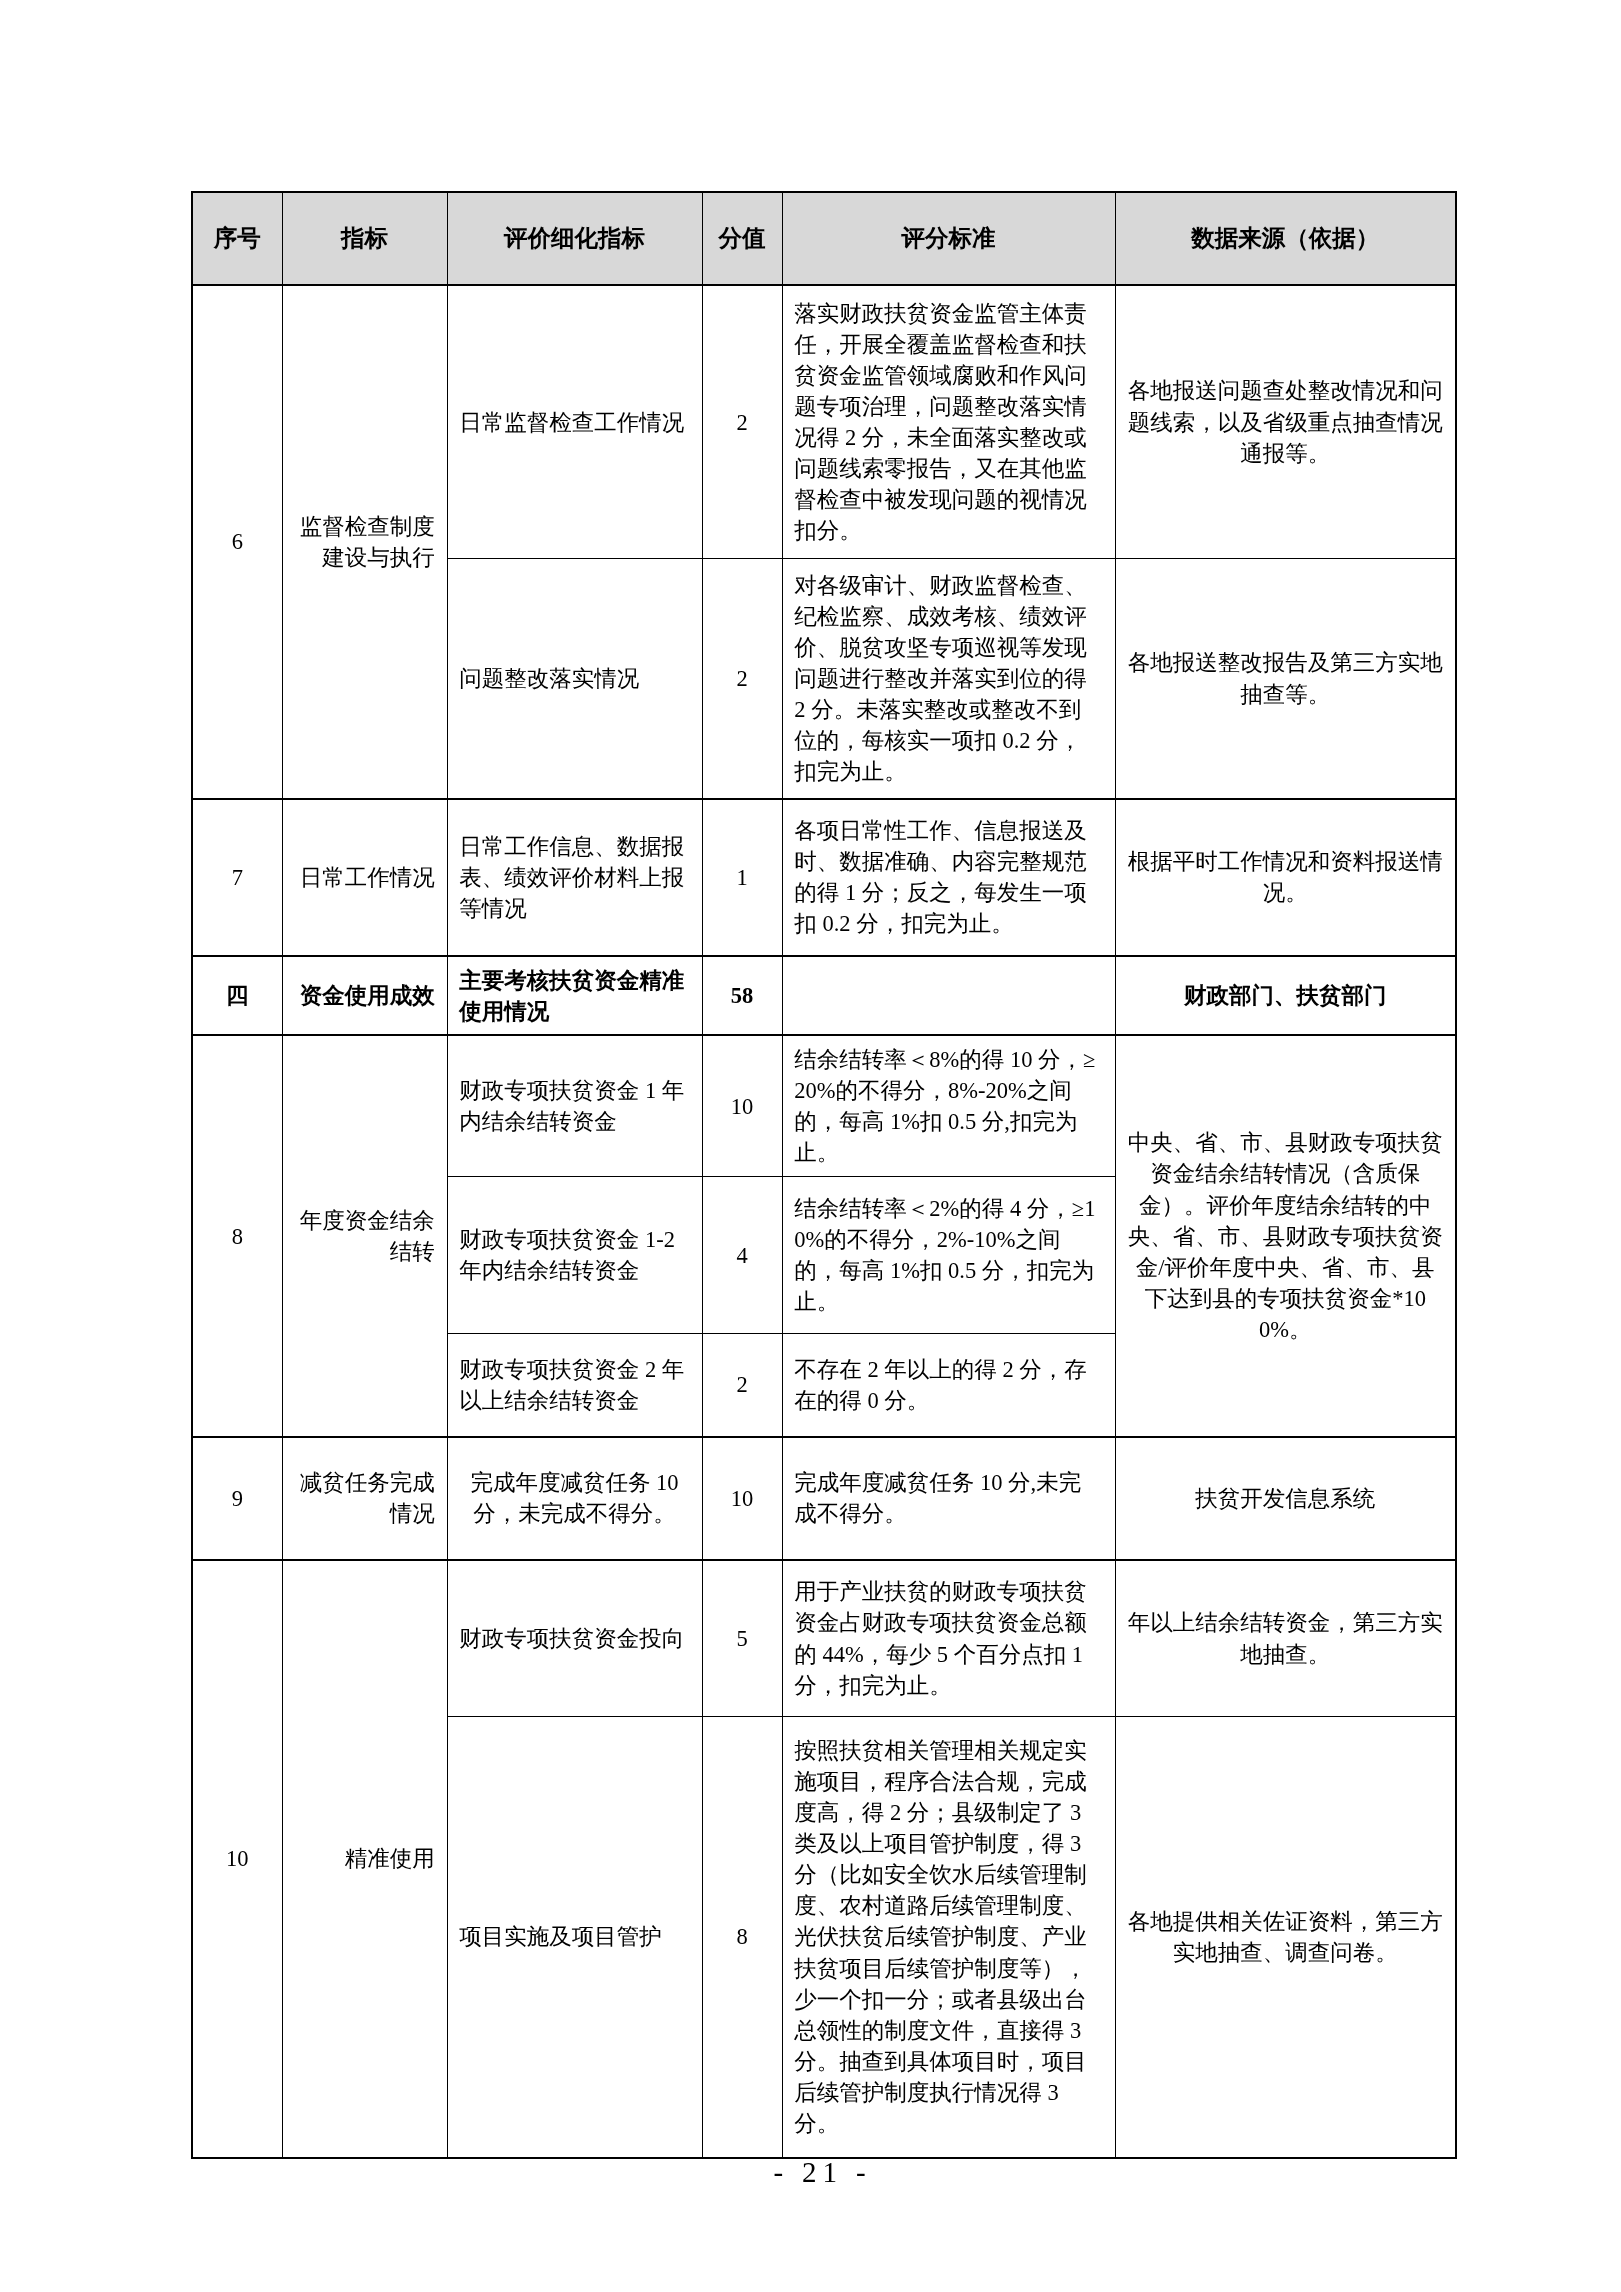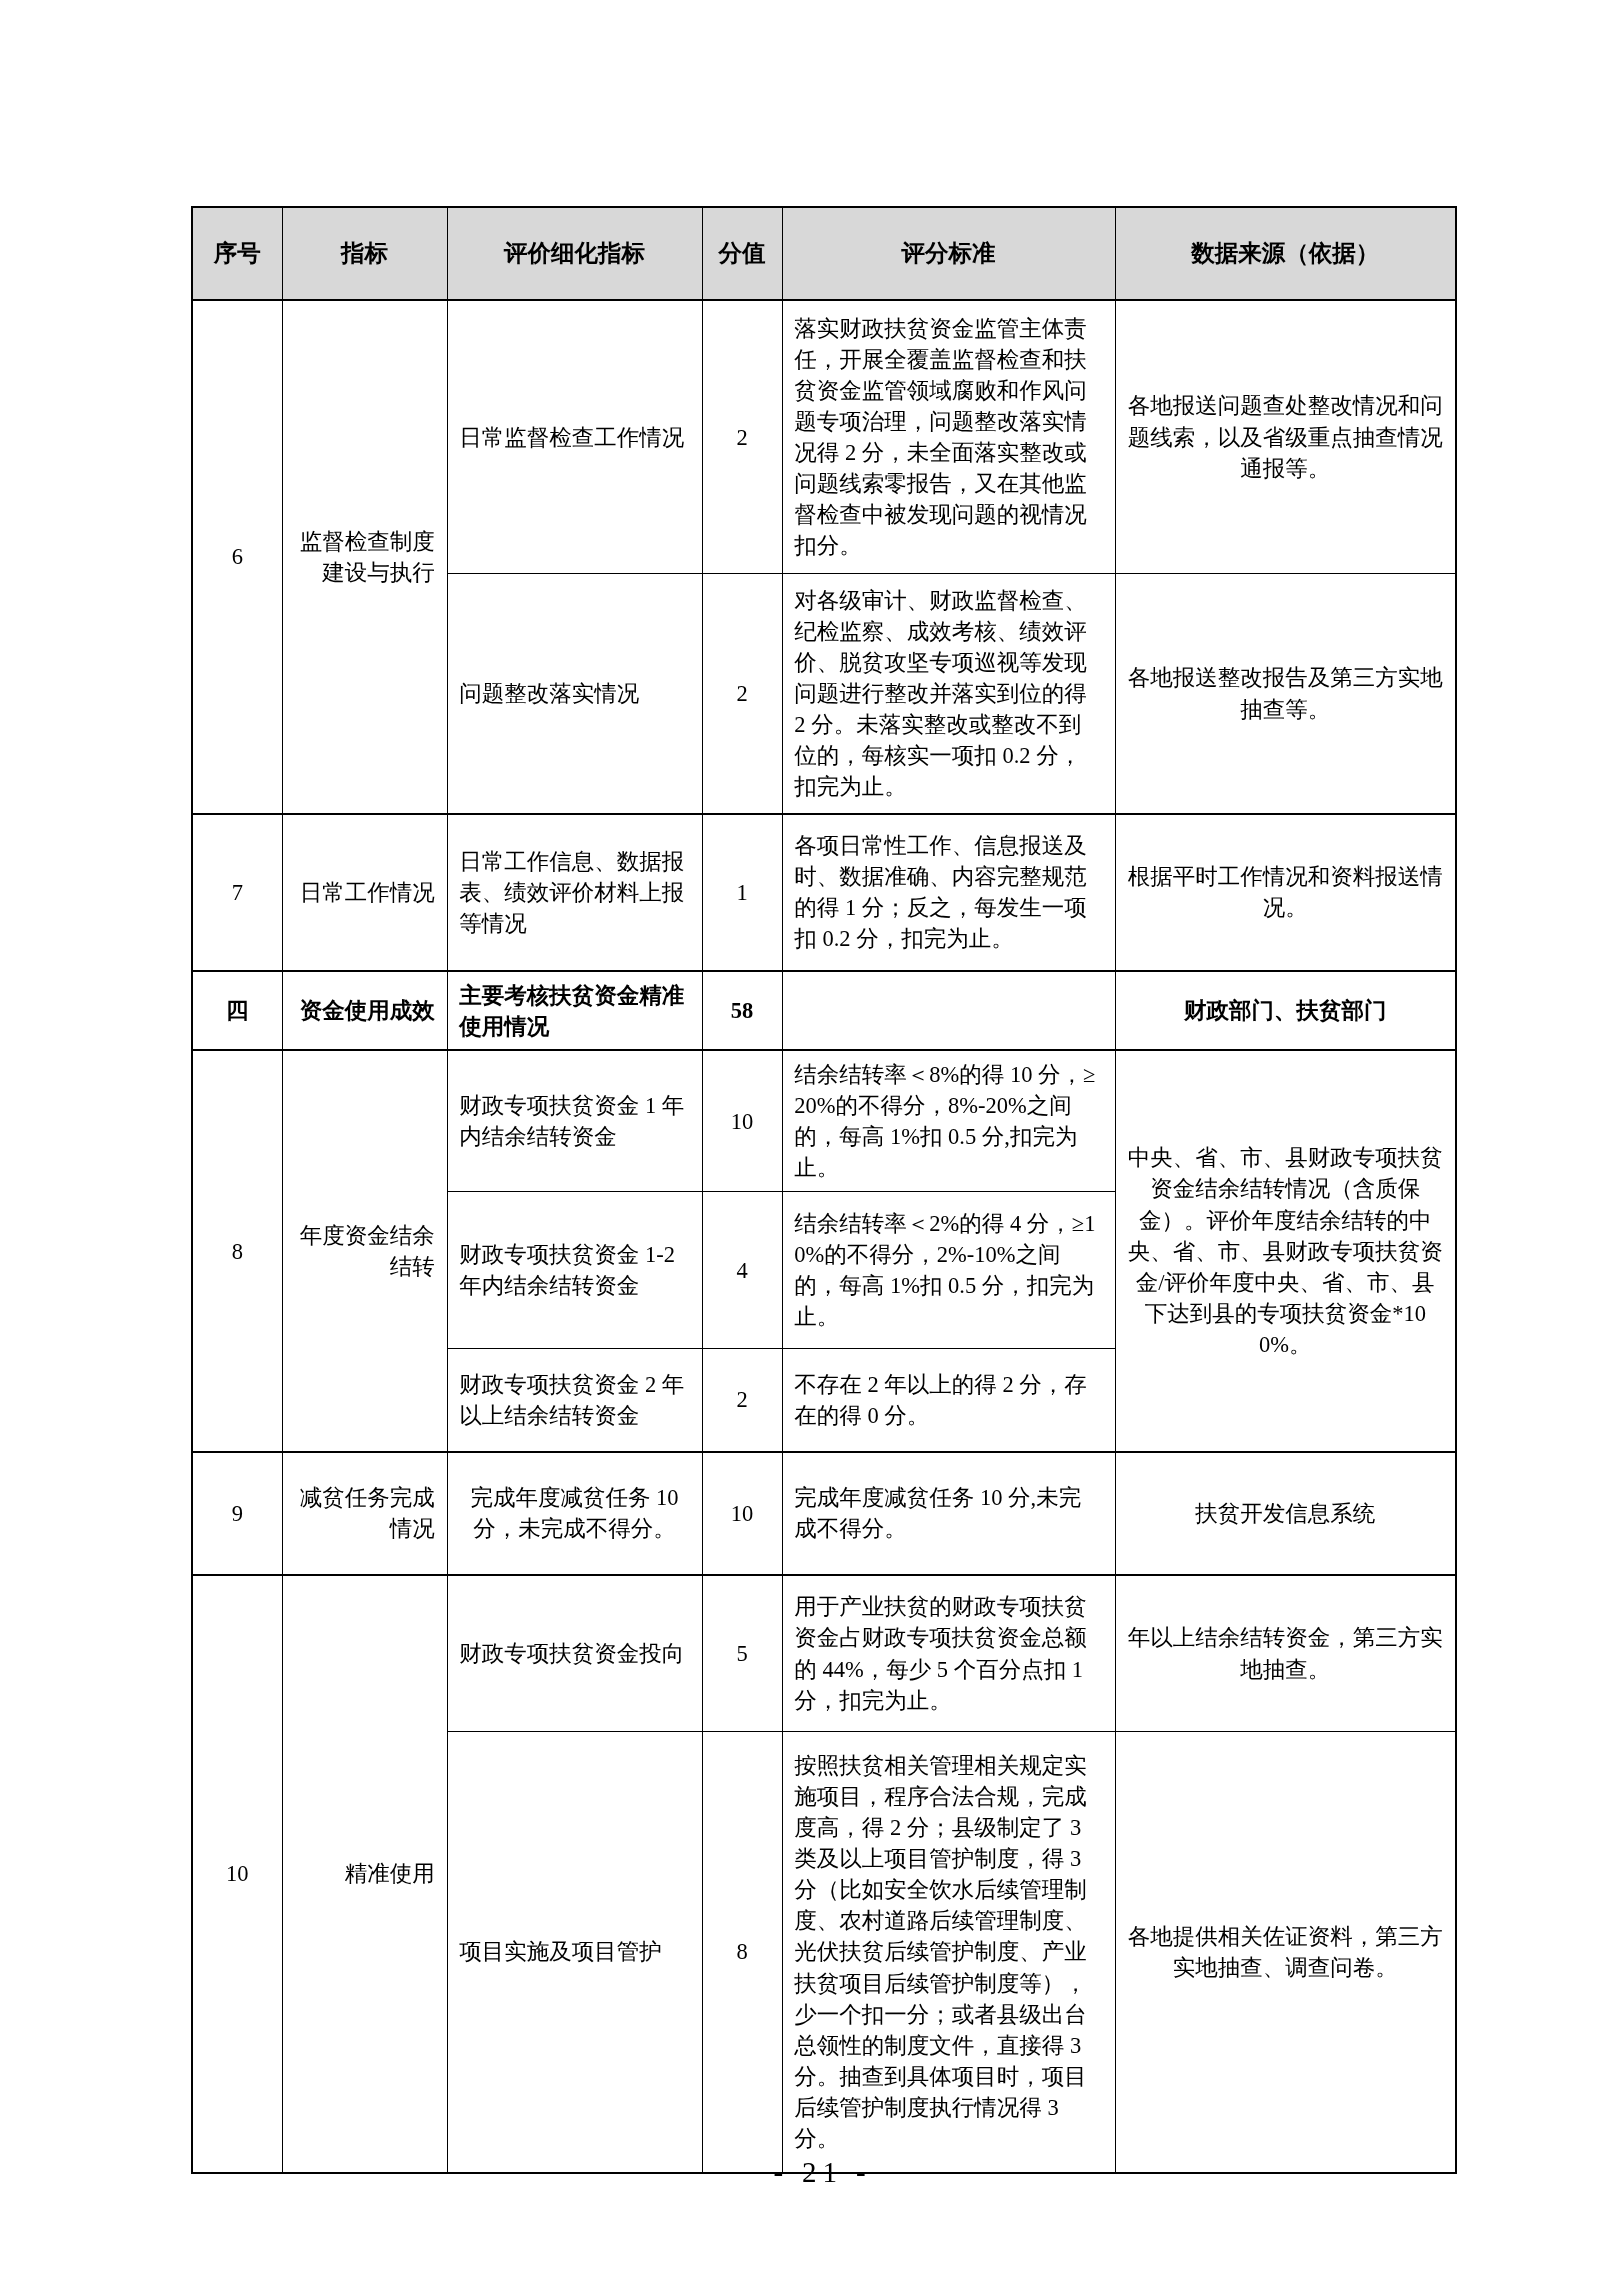--- a/index.html
+++ b/index.html
@@ -4,21 +4,21 @@
 <style>
   html,body{margin:0;padding:0;}
   body{
     width:1621px;height:2293px;
     background:#ffffff;
     font-family:"Liberation Serif","DejaVu Serif",serif;
     color:#000;
   }
   .sheet{position:relative;width:1621px;height:2293px;background:#fff;overflow:hidden;}
   table.score-table{
-    position:absolute;left:191px;top:206px;
+    position:absolute;left:191px;top:191px;
     width:1264px;
     border-collapse:collapse;
     table-layout:fixed;
     border:2.9px solid #000;
     font-size:22.5px;
     line-height:1.38;
   }
   .score-table td,.score-table th{
     border:1px solid #000;
     vertical-align:middle;

